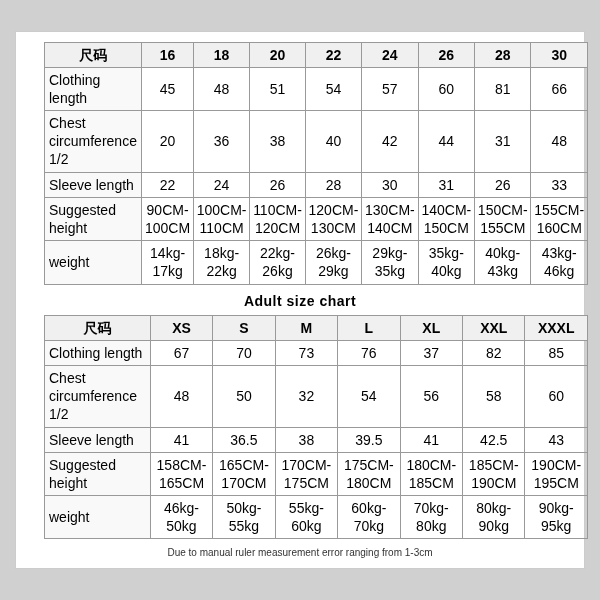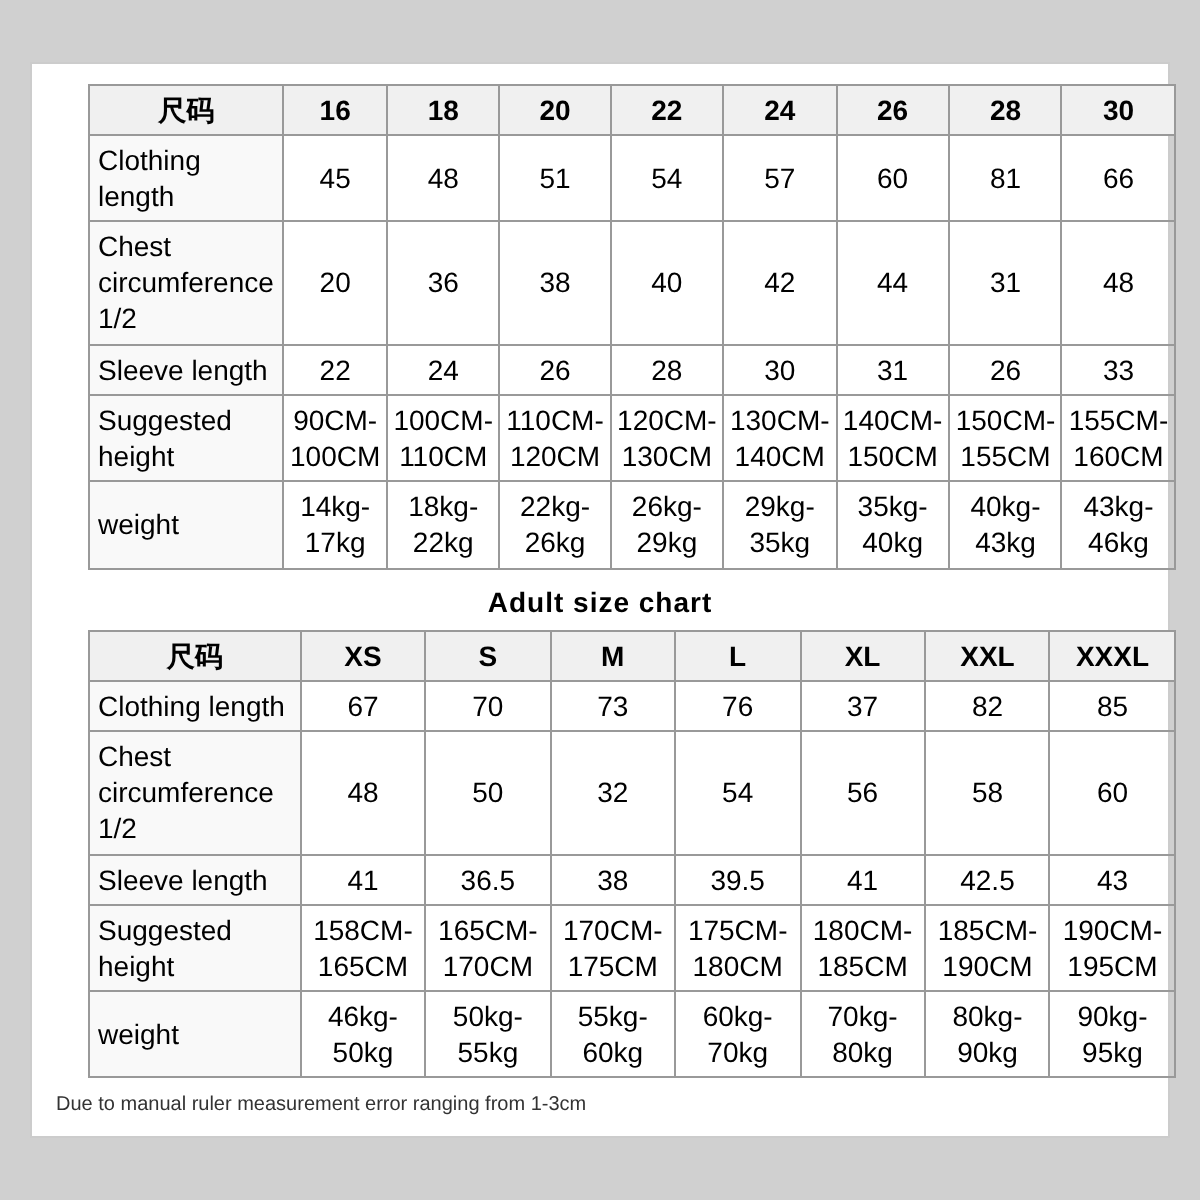--- a/index.html
+++ b/index.html
@@ -42,20 +42,21 @@
       background: #f0f0f0;
       font-weight: bold;
     }
     .row-label {
       text-align: left;
       padding-left: 4px;
       font-weight: normal;
       background: #f9f9f9;
     }
     .footer-note {
+      text-align: center;
       font-size: 10px;
       color: #333;
       margin-top: 0;
     }
   </style>
 </head>
 <body>
 
 <div class="chart-container">
 

